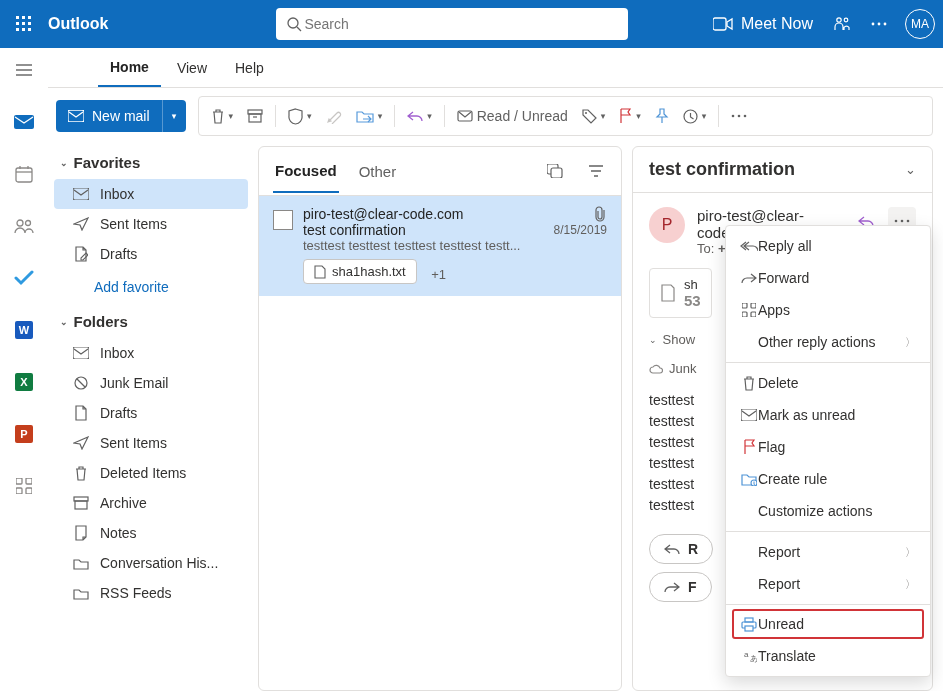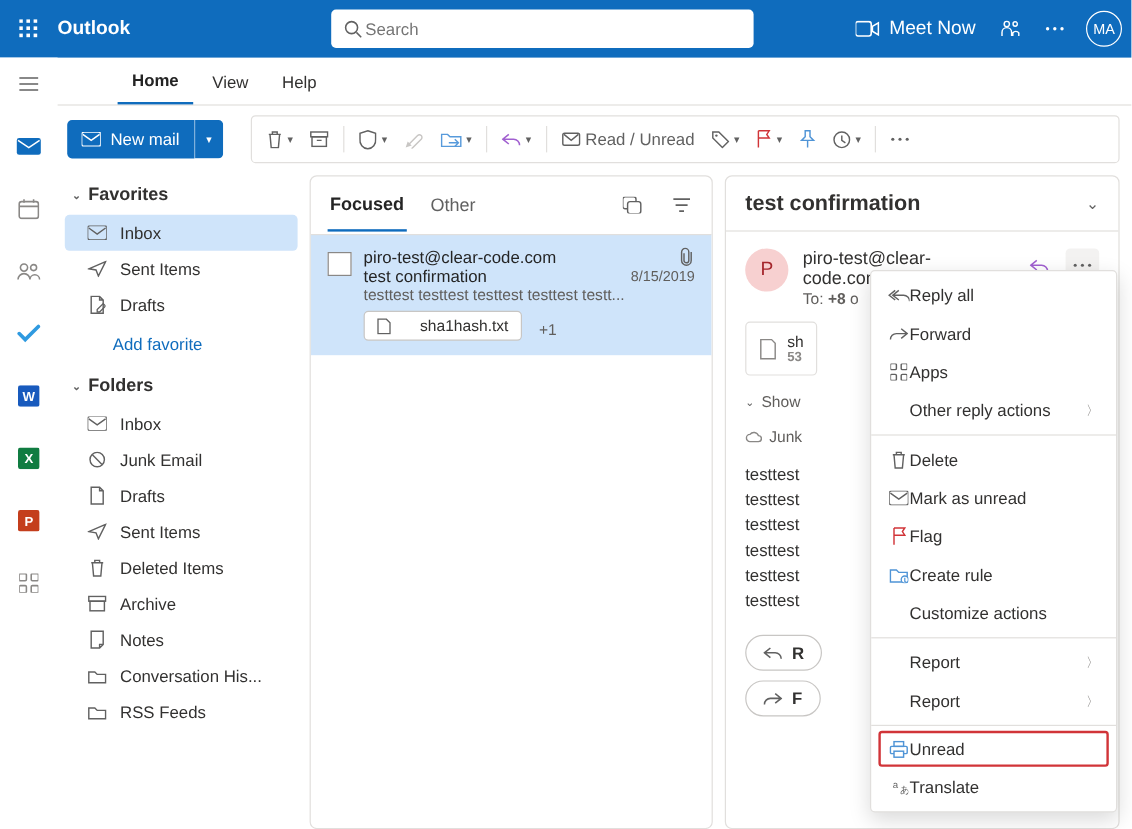--- a/index.html
+++ b/index.html
@@ -17,21 +17,21 @@
   .topbar-btn { display:flex; align-items:center; gap:8px; padding:0 10px; height:48px; cursor:pointer; }
   .avatar-circle { width:30px; height:30px; border:1px solid #fff; border-radius:50%; display:flex; align-items:center; justify-content:center; font-size:12px; margin-left:8px; }
 
   
   .tabsbar { height:40px; border-bottom:1px solid #e1dfdd; display:flex; align-items:center; padding-left:18px; gap:4px; }
   .hamburger-btn { width:32px; height:32px; display:flex; align-items:center; justify-content:center; cursor:pointer; }
   .tab { font-size:14px; padding:10px 12px; cursor:pointer; }
   .tab.active { font-weight:600; border-bottom:2px solid #0f6cbd; color:#242424; }
 
   
-  .cmdwrap { padding:8px 10px 8px 56px; display:flex; gap:23px; align-items:center; }
+  .cmdwrap { padding:8px 10px 8px 56px; display:flex; gap:12px; align-items:center; }
   .cmdbar { border:1px solid #e1dfdd; border-radius:4px; height:40px; display:flex; align-items:center; flex:1; padding:0 6px; gap:2px; }
   .newmail { display:flex; height:32px; }
   .newmail-main { background:#0f6cbd; color:#fff; display:flex; align-items:center; gap:8px; padding:0 12px; border-radius:4px 0 0 4px; font-size:14px; cursor:pointer; }
   .newmail-split { background:#0f6cbd; color:#fff; display:flex; align-items:center; justify-content:center; width:24px; border-left:1px solid rgba(255,255,255,0.3); border-radius:0 4px 4px 0; cursor:pointer; }
   .cmd-btn { display:flex; align-items:center; gap:4px; padding:0 6px; height:32px; cursor:pointer; color:#616161; font-size:14px; }
   .cmd-sep { width:1px; height:22px; background:#e1dfdd; margin:0 4px; }
   .chev { font-size:9px; color:#616161; }
 
   
   .apprail { width:48px; display:flex; flex-direction:column; align-items:center; padding-top:6px; gap:20px; position:absolute; top:48px; left:0; height:calc(691px - 48px); border-right:0; background:#fff; }
@@ -41,34 +41,34 @@
 
   
   .folders { width:194px; }
   .section-header { display:flex; align-items:center; gap:6px; font-weight:600; font-size:15px; padding:8px 10px 8px 6px; cursor:pointer; }
   .folder-item { display:flex; align-items:center; gap:10px; font-size:14px; padding:7px 10px 7px 18px; cursor:pointer; border-radius:4px; }
   .folder-item.selected { background:#cfe4fa; }
   .add-fav { color:#0f6cbd; font-size:14px; padding:10px 10px 10px 40px; cursor:pointer; }
   .folder-icon { width:18px; display:flex; justify-content:center; color:#616161; }
 
   
-  .msglist { width:336px; border:1px solid #e1dfdd; border-radius:6px; overflow:hidden; display:flex; flex-direction:column; }
+  .msglist { width:364px; border:1px solid #e1dfdd; border-radius:6px; overflow:hidden; display:flex; flex-direction:column; }
   .msglist-header { display:flex; align-items:center; height:48px; padding:0 14px; gap:18px; }
   .pivot { font-size:15px; padding:12px 2px; cursor:pointer; color:#616161; }
   .pivot.active { font-weight:600; color:#242424; border-bottom:2px solid #0f6cbd; }
   .pivot-spacer { flex:1; }
   .msg-item { display:flex; gap:10px; padding:10px 14px 12px; border-top:1px solid #e1dfdd; background:#cfe4fa; cursor:pointer; }
   .msg-check { width:20px; height:20px; border:1px solid #8a8886; margin-top:4px; background:#fff; }
   .msg-body { flex:1; min-width:0; }
   .msg-row1 { display:flex; justify-content:space-between; align-items:center; }
   .msg-from { font-size:14px; color:#242424; }
   .msg-subj { font-size:14px; color:#242424; }
   .msg-date { font-size:12px; color:#605e5c; }
   .msg-prev { font-size:13px; color:#605e5c; white-space:nowrap; overflow:hidden; text-overflow:ellipsis; }
-  .attach-chip { display:inline-flex; align-items:center; gap:24px; border:1px solid #c8c6c4; background:#fff; border-radius:4px; padding:4px 10px; margin-top:6px; font-size:13px; }
+  .attach-chip { display:inline-flex; align-items:center; gap:6px; border:1px solid #c8c6c4; background:#fff; border-radius:4px; padding:4px 10px; margin-top:6px; font-size:13px; }
   .more-attach { margin-left:10px; color:#605e5c; font-size:13px; }
 
   
   .reading { flex:1; border:1px solid #e1dfdd; border-radius:6px; display:flex; flex-direction:column; padding:0; position:relative; min-width:0; }
   .reading-head { display:flex; align-items:center; padding:12px 16px; }
   .reading-title { font-size:18px; font-weight:600; flex:1; }
   .reading-body { border-top:1px solid #e1dfdd; padding:14px 16px; flex:1; min-width:0; overflow:hidden; }
   .sender-row { display:flex; gap:12px; }
   .sender-avatar { width:36px; height:36px; border-radius:50%; background:#f7d0d0; color:#a4262c; display:flex; align-items:center; justify-content:center; font-weight:400; }
   .sender-info { flex:1; min-width:0; }
@@ -506,21 +506,21 @@
             </div>
         </div>
       </div>
 
       <div class="attach-card">
         <svg width="16" height="18">
             <path d="M2 1 h9 l3 3 v13 h-12 z" fill="none" stroke="#8a8886" stroke-width="1.2"></path>
           </svg>
         <div>
           <div class="trunc" style="max-width:20px;">sh</div>
-          <div style="font-size:11px;color:#8a8886;font-weight:bold;">53</div>
+          <div style="font-size:15px;color:#8a8886;font-weight:bold;">53</div>
         </div>
       </div>
 
       <div class="link-row">
           <span class="chev">⌄</span>
           <span>Show</span>
         </div>
       <div class="link-row">
           <svg width="14" height="12">
             <path d="M4 10 a3 3 0 0 1 0 -6 a4 4 0 0 1 7 1 a2.5 2.5 0 0 1 0 5 z" fill="none" stroke="#8a8886" stroke-width="1.2"></path>

